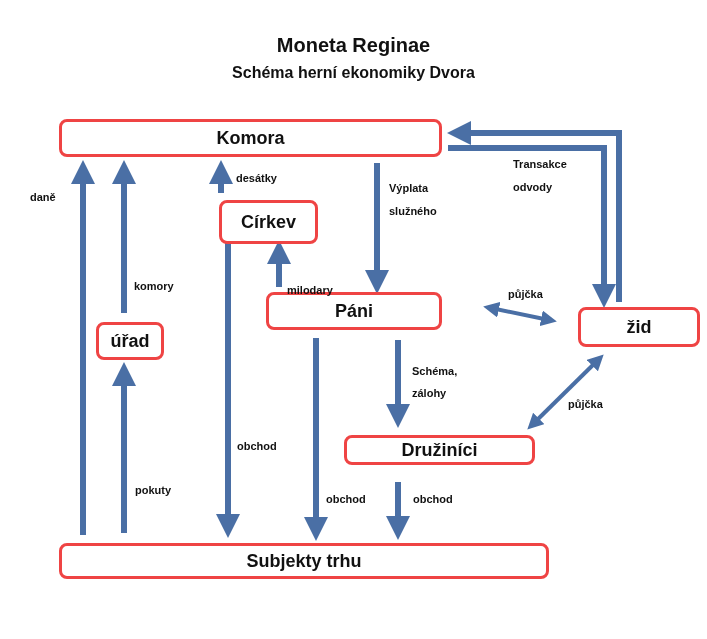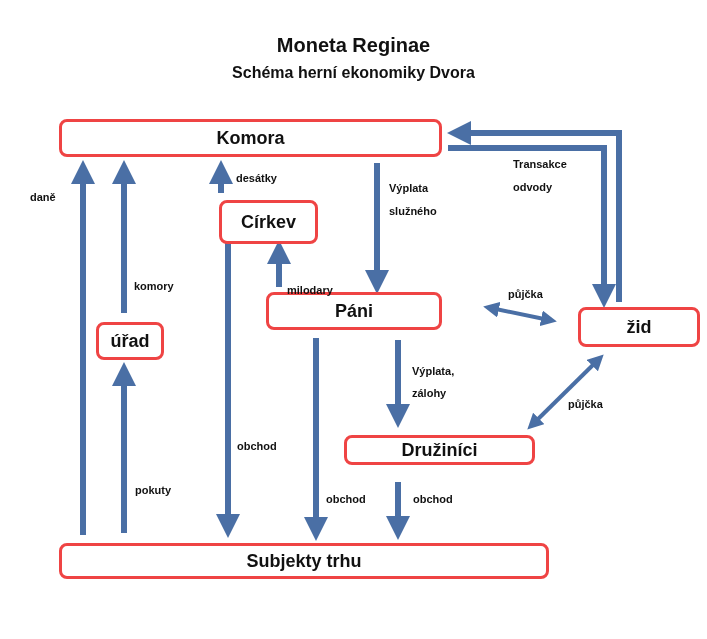--- a/index.html
+++ b/index.html
@@ -86,18 +86,18 @@
 <div class="lbl" style="left:30px;top:187px;">daně</div>
 <div class="lbl" style="left:134px;top:276px;">komory</div>
 <div class="lbl" style="left:135px;top:480px;">pokuty</div>
 <div class="lbl" style="left:236px;top:168px;">desátky</div>
 <div class="lbl" style="left:287px;top:280px;">milodary</div>
 <div class="lbl" style="left:389px;top:178px;">Výplata</div>
 <div class="lbl" style="left:389px;top:201px;">služného</div>
 <div class="lbl" style="left:513px;top:154px;">Transakce</div>
 <div class="lbl" style="left:513px;top:177px;">odvody</div>
 <div class="lbl" style="left:508px;top:284px;">půjčka</div>
-<div class="lbl" style="left:412px;top:361px;">Výplata,</div>
+<div class="lbl" style="left:412px;top:361px;">Schéma,</div>
 <div class="lbl" style="left:412px;top:383px;">zálohy</div>
 <div class="lbl" style="left:568px;top:394px;">půjčka</div>
 <div class="lbl" style="left:237px;top:436px;">obchod</div>
 <div class="lbl" style="left:326px;top:489px;">obchod</div>
 <div class="lbl" style="left:413px;top:489px;">obchod</div>
 
 </body></html>

